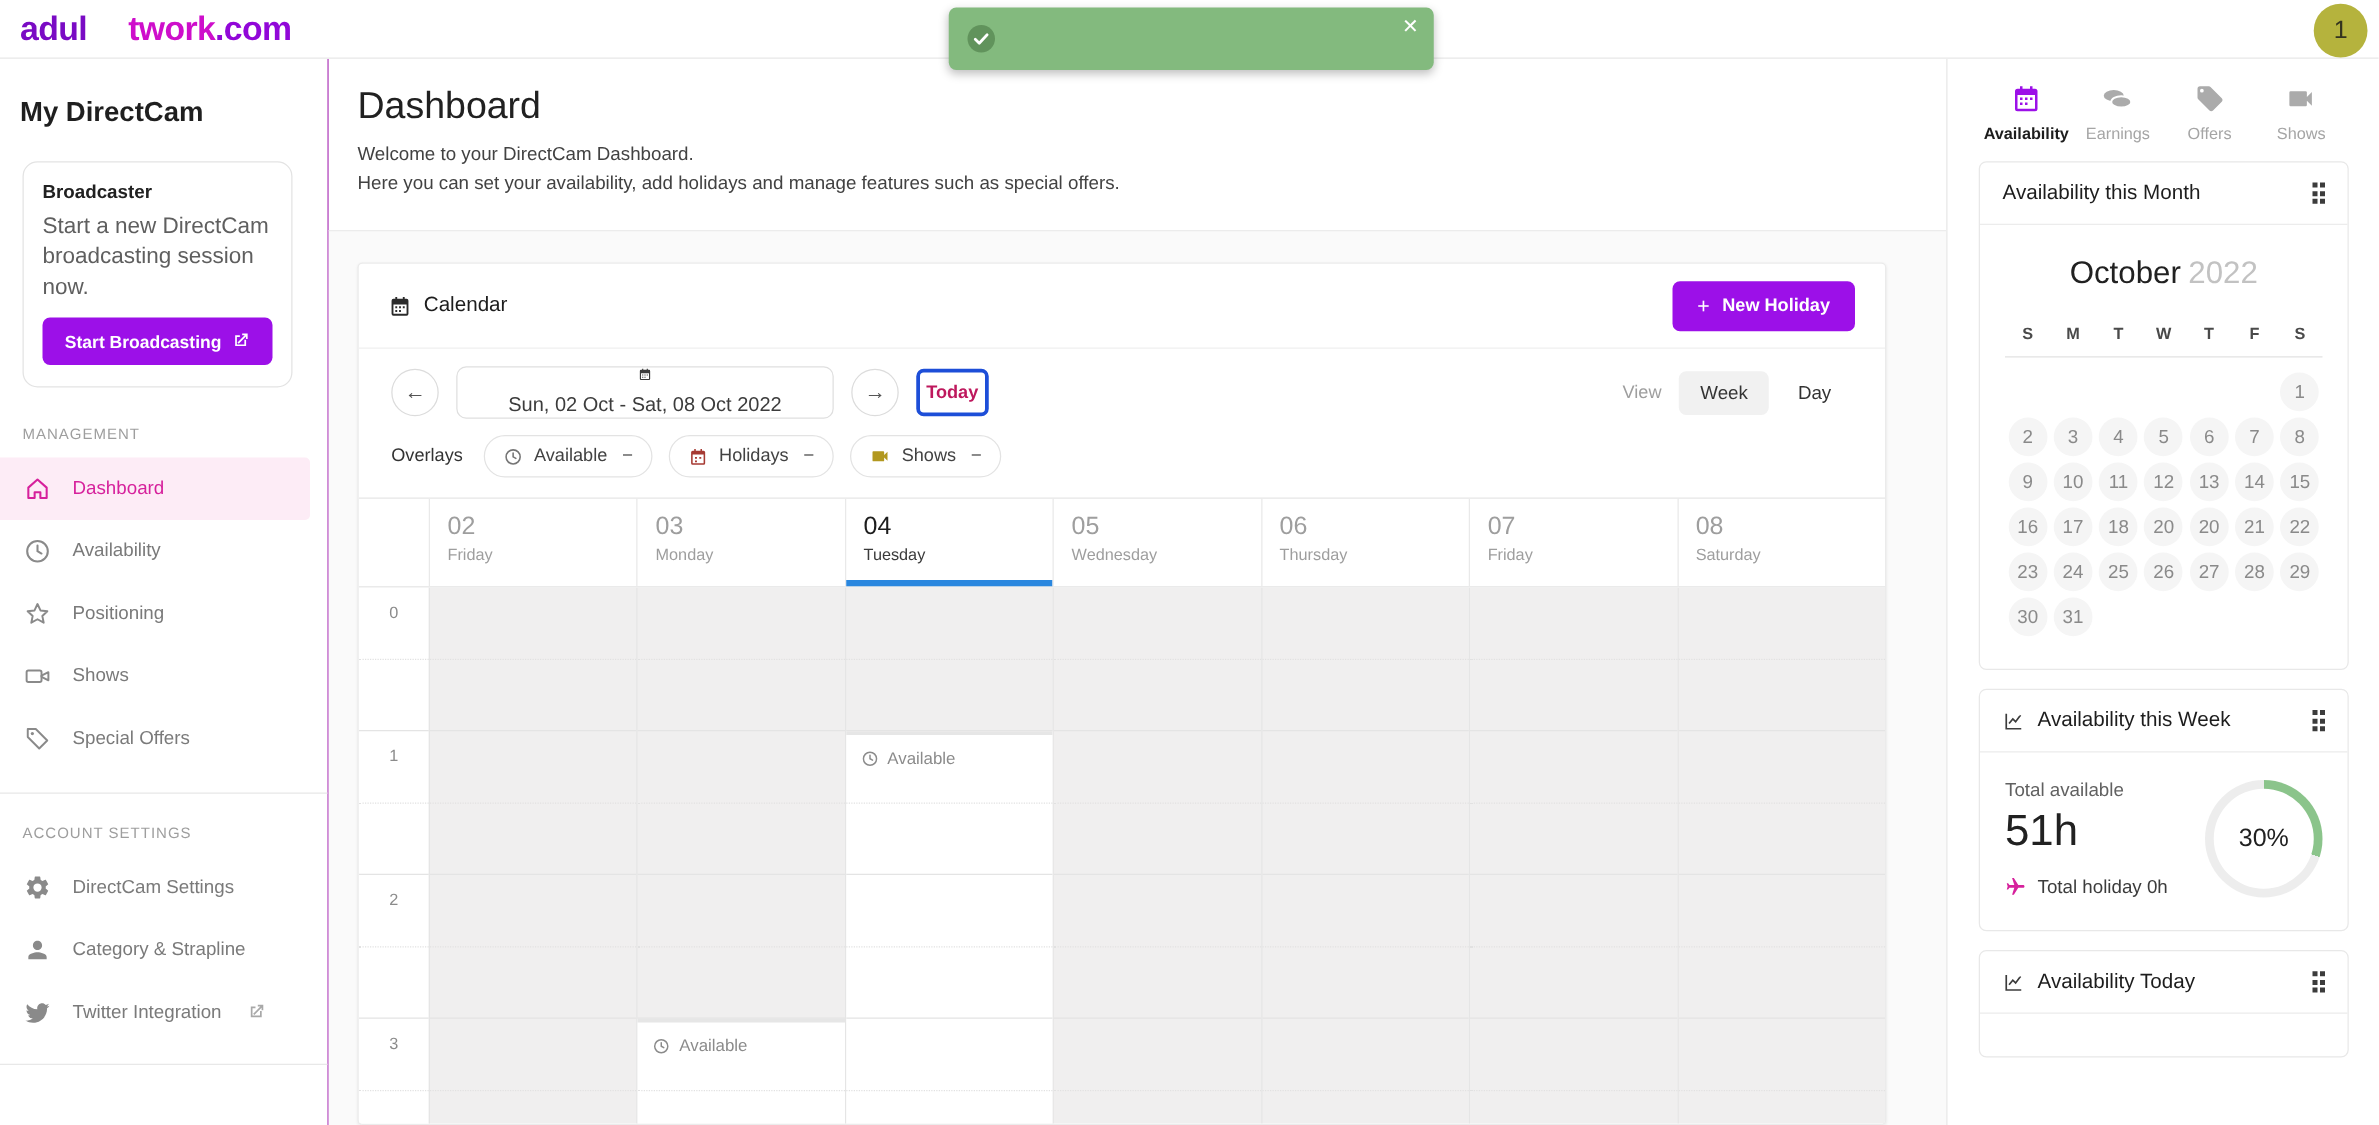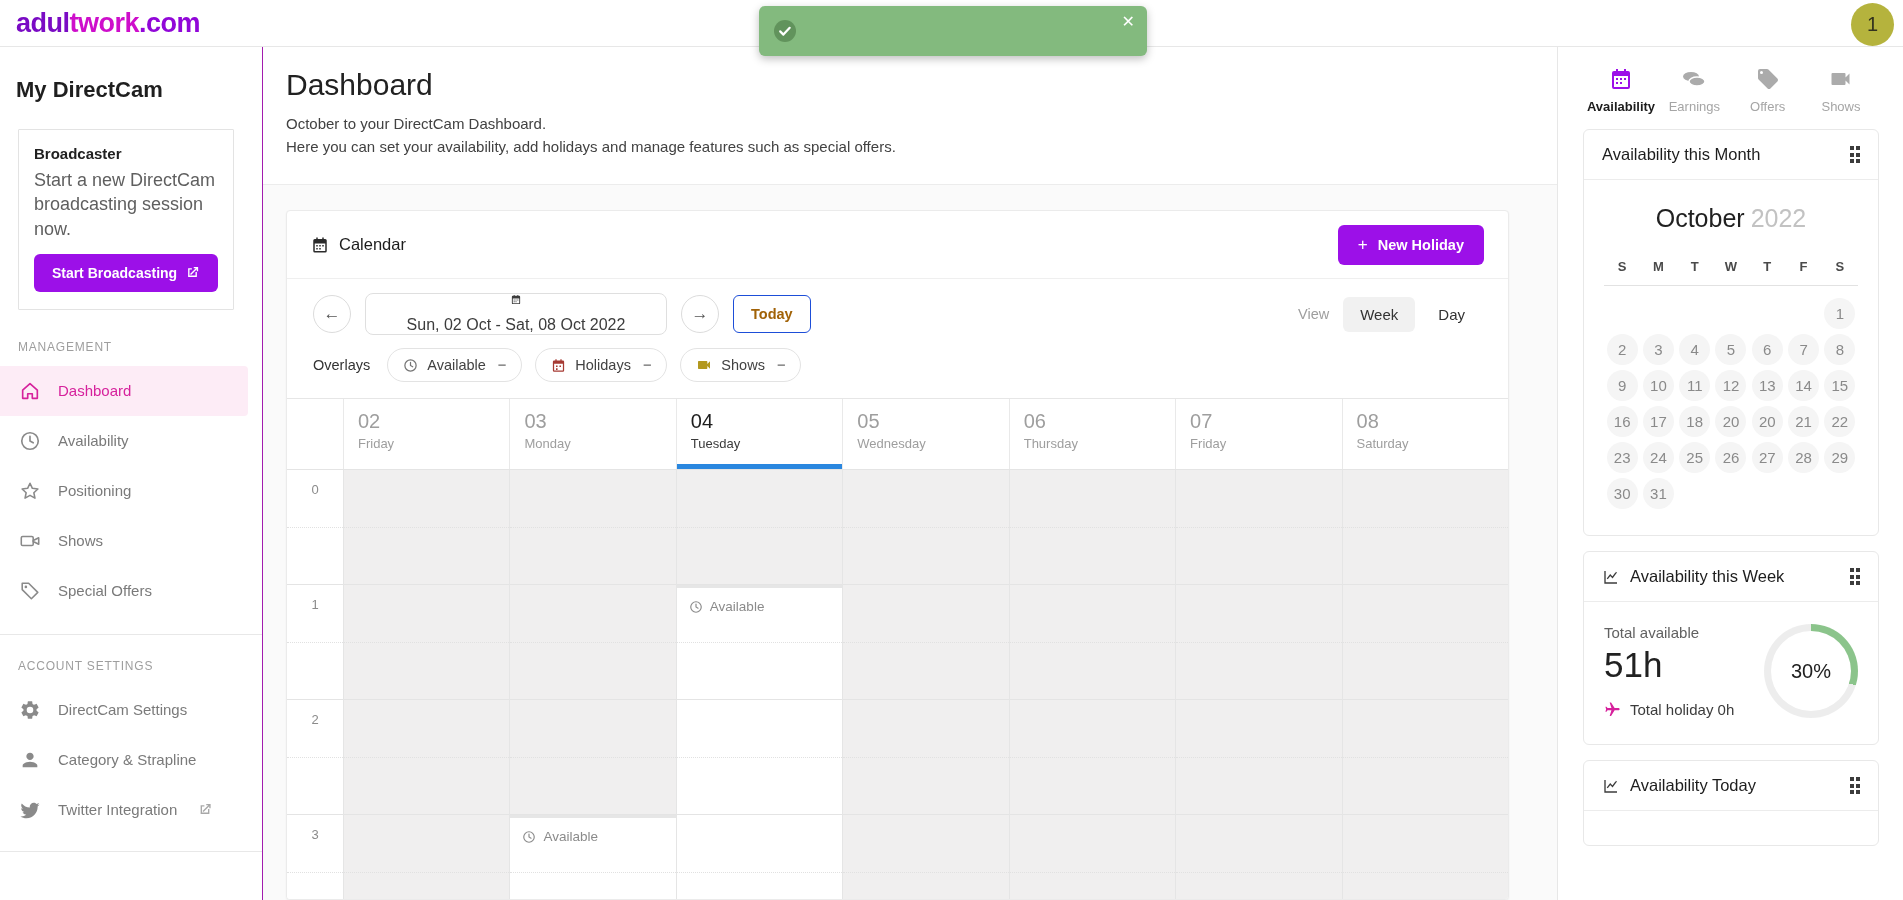--- a/index.html
+++ b/index.html
@@ -3,40 +3,40 @@
 <meta charset="utf-8">
 <style>
   * { margin:0; padding:0; box-sizing:border-box; }
   html,body { width:1903px; height:900px; overflow:hidden; background:#fff;
     font-family:"Liberation Sans","DejaVu Sans",sans-serif; color:#212121; }
 
   
   .topbar { position:relative; height:47px; background:#fff; border-bottom:1px solid #e7e7e7;
     display:flex; align-items:center; padding:0 16px; z-index:5; }
   .logo { font-size:27px; font-weight:700; letter-spacing:-0.5px; }
-  .logo .p1 { color:#7a0bc4; } .logo .p2 { color:#ce0ecb; } .logo .p3 { color:#9107d8; }
+  .logo .p1 { color:#7a0bc4; } .logo .p2 { color:#ce0ecb;padding-left:33px; } .logo .p3 { color:#9107d8; }
   .avatar { position:absolute; right:9px; top:3px; width:43px; height:43px; border-radius:50%;
     background:#b5b33d; color:#33331f; font-size:20px; display:flex; align-items:center; justify-content:center; }
 
   
   .toast { position:absolute; left:759px; top:6px; width:388px; background:#83ba7e; border-radius:6px;
     padding:11px 14px 13px 14px; box-shadow:0 3px 8px rgba(0,0,0,.25); z-index:50; }
   .toast-row { display:flex; gap:12px; }
   .toast-check { width:24px; height:24px; flex:0 0 24px; margin-top:2px; }
   .toast-title { font-size:15px; font-weight:700; color:#2e2e2e; }
   .toast-msg { font-size:14.5px; color:#353535; margin-top:6px; }
   .toast-close { position:absolute; top:8px; right:12px; color:#fff; font-size:16px; cursor:pointer; line-height:1; }
 
   
   .layout { display:flex; height:853px; }
 
   
   .sidebar { width:263px; flex:0 0 263px; border-right:1px solid #a21caf; background:#fff; padding-top:22px; }
   .sb-title { font-size:22px; font-weight:600; color:#1f1f1f; margin:8px 16px 26px 16px; }
-  .bc-card { margin:0 28px 0 18px; border:1px solid #e3e3e3; border-radius:1px; padding:15px 15px 17px 15px; }
+  .bc-card { margin:0 28px 0 18px; border:1px solid #e3e3e3; border-radius:12px; padding:15px 15px 17px 15px; }
   .bc-name { font-size:15px; font-weight:700; color:#212121; }
   .bc-desc { font-size:18px; color:#5f5f5f; line-height:1.35; margin-top:6px; }
   .bc-btn { margin-top:13px; width:100%; height:38px; border:none; border-radius:6px; background:#9c10e8;
     color:#fff; font-size:14px; font-weight:700; display:flex; align-items:center; justify-content:center; gap:8px; cursor:pointer;
     font-family:inherit; }
   .sb-section { font-size:12px; letter-spacing:.8px; color:#9e9e9e; margin:30px 0 12px 18px; }
   .sb-item { height:50px; display:flex; align-items:center; gap:17px; padding-left:19px; color:#7a7a7a;
     font-size:15px; cursor:pointer; }
   .sb-item svg { flex:0 0 22px; }
   .sb-item.active { background:#fdecf6; color:#d6219c; margin-right:14px; border-radius:0 4px 4px 0; }
@@ -56,22 +56,22 @@
   .cal-title { display:flex; align-items:center; gap:10px; font-size:16.5px; font-weight:500; color:#1d1d1d; }
   .btn-holiday { margin-left:auto; height:40px; padding:0 20px; border:none; border-radius:6px; background:#9c10e8;
     color:#fff; font-size:14.5px; font-weight:700; display:flex; align-items:center; gap:10px; cursor:pointer; font-family:inherit; }
   .btn-holiday .plus { font-size:17px; font-weight:400; }
 
   .cal-nav { display:flex; align-items:center; margin:14px 26px 0 26px; }
   .nav-circle { width:38px; height:38px; border-radius:50%; border:1px solid #dcdcdc; background:#fff; color:#555;
     font-size:17px; display:flex; align-items:center; justify-content:center; cursor:pointer; }
   .date-box { margin:0 14px; height:42px; width:302px; border:1px solid #dfdfdf; border-radius:8px; background:#fff;
     display:flex; align-items:center; gap:11px; padding:0 18px; font-size:16px; color:#3c3c3c; cursor:pointer;flex-direction:column; }
-  .btn-today { margin-left:14px; height:38px; padding:0 17px; border:1px solid #1d4ed8; border-radius:6px;
-    background:#fff; color:#a16207; font-size:14.5px; font-weight:600; cursor:default; font-family:inherit; }
+  .btn-today { margin-left:14px; height:38px; padding:0 5px; border:3px solid #1d4ed8; border-radius:6px;
+    background:#fff; color:#be185d; font-size:14.5px; font-weight:600; cursor:default; font-family:inherit; }
   .view-group { margin-left:auto; display:flex; align-items:center; gap:6px; }
   .view-label { font-size:14.5px; color:#9e9e9e; margin-right:8px; }
   .view-opt { padding:9px 17px; border-radius:6px; font-size:15px; color:#333; cursor:pointer; }
   .view-opt.sel { background:#f1f1f1; }
 
   .overlays { display:flex; align-items:center; gap:13px; margin:13px 26px 0 26px; }
   .ov-label { font-size:14.5px; color:#333; margin-right:4px; }
   .pill { height:34px; border:1px solid #e3e3e3; border-radius:18px; background:#fff; display:flex; align-items:center;
     gap:9px; padding:0 15px; font-size:14.5px; color:#424242; cursor:pointer; }
   .pill .minus { color:#8a8a8a; font-weight:700; margin-left:3px; }
@@ -229,21 +229,21 @@
           <path d="M14 3h7v7h-2.2V6.8L9.6 16 8 14.4 17.2 5.2H14V3zM5 5h6v2.2H7.2v9.6h9.6V11H19v8H5V5z" fill="#9a9a9a"></path>
         </svg>
     </div>
     <div class="sb-div" style="margin-top:16px"></div>
   </div>
 
   <div class="main">
     <div class="main-head">
       <div class="main-title">Dashboard</div>
       <div class="main-sub">
-        <div>October to your DirectCam Dashboard.</div>
+        <div>Welcome to your DirectCam Dashboard.</div>
         <div>Here you can set your availability, add holidays and manage features such as special offers.</div>
       </div>
     </div>
 
     <div class="main-body">
       <div class="cal-card">
 
         <div class="cal-head">
           <div class="cal-title">
             <svg width="18" height="18" viewBox="0 0 24 24">

